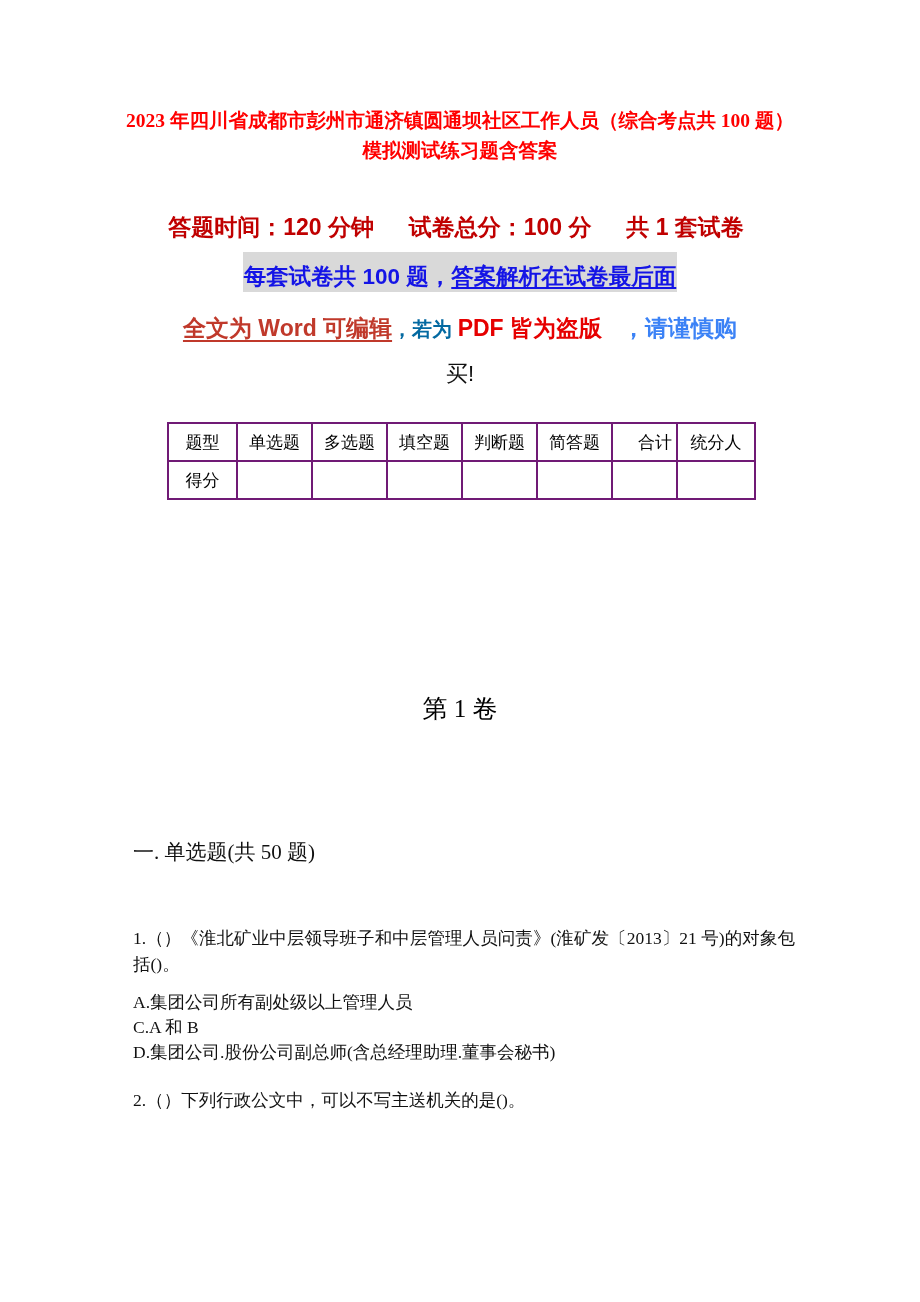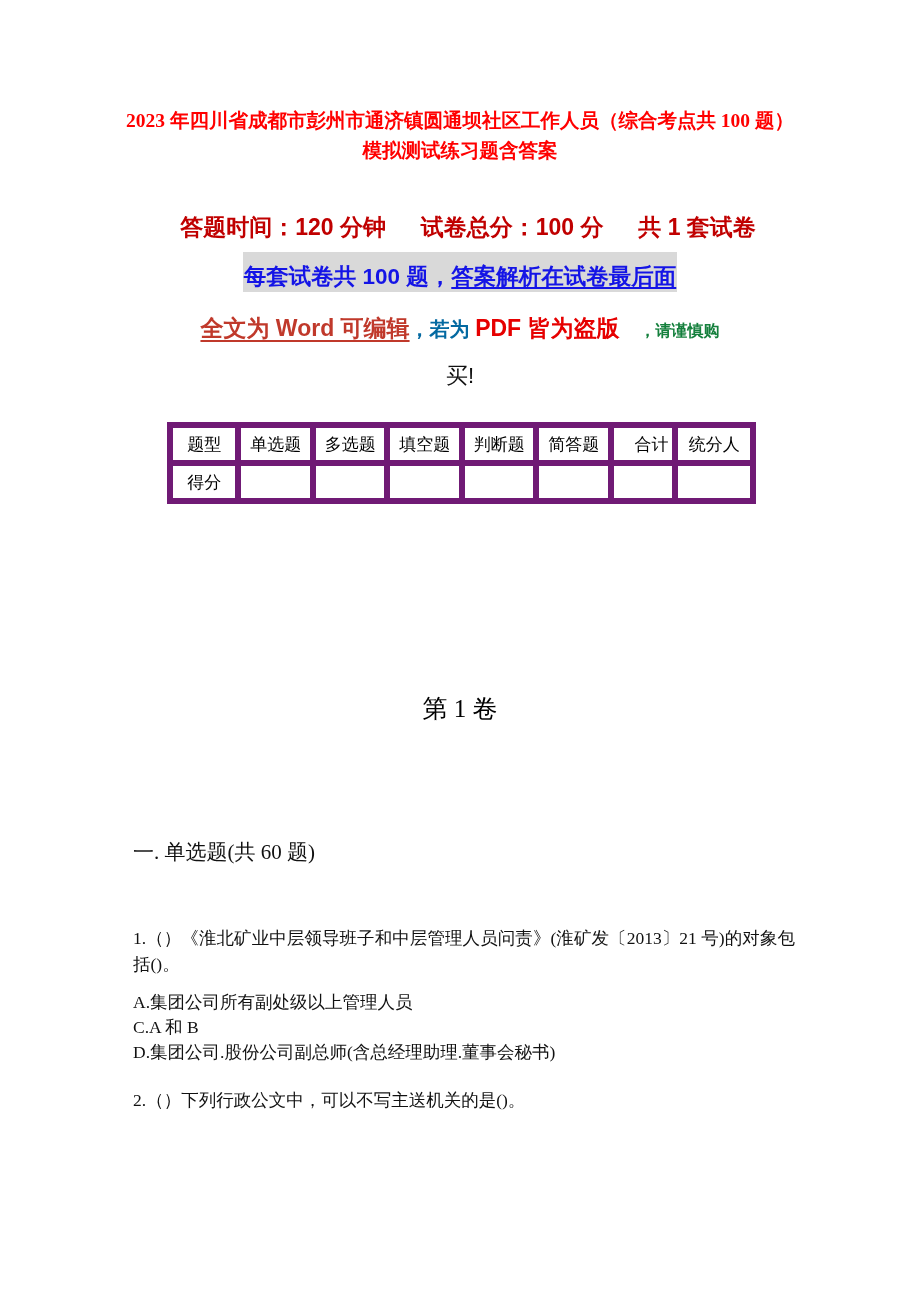--- a/index.html
+++ b/index.html
@@ -26,21 +26,21 @@
     color: #FF0000;
     font-weight: bold;
     font-size: 19.5px;
     line-height: 30px;
     letter-spacing: 0px;
   }
 
   
   .info-line {
     position: absolute;
-    left: 128px;
+    left: 116px;
     top: 210px;
     width: 680px;
     text-align: center;
     color: #C00000;
     font-weight: bold;
     font-size: 23px;
     line-height: 34px;
     font-family: "Liberation Sans", "DejaVu Sans", sans-serif;
   }
   .info-line .gap { display:inline-block; width: 22px; }
@@ -79,35 +79,35 @@
     font-family: "Liberation Sans", "DejaVu Sans", sans-serif;
     font-weight: bold;
   }
   .warn-a {
     color: #C0392B;
     text-decoration: underline;
     text-underline-offset: 4px;
   }
   .warn-b { color: #0369a1; font-size: 20px; }
   .warn-c { color: #E60000; }
-  .warn-d { color: #15803d; font-size: 16px; margin-left: 20px; }
+  .warn-d { color: #3b82f6; font-size: 23px; margin-left: 20px; }
   .warn-e { color: #111111; font-weight: normal; font-size: 22px; }
 
   
   .score-table {
     position: absolute;
     left: 167px;
     top: 422px;
     border-collapse: collapse;
     width: 589px;
     font-size: 17px;
     font-family: "Liberation Serif", "DejaVu Serif", serif;
   }
   .score-table td {
-    border: 6px solid #701a75;
+    border: 2px solid #701a75;
     height: 38px;
     text-align: center;
     vertical-align: middle;
     padding: 0 4px;
     color: #000;
   }
   .score-table tr td:first-child { width: 68px; }
   .score-table td.c-opt { width: 74px; }
   .score-table td.c-sum { width: 64px; text-align: right; }
   .score-table td.c-who { width: 77px; }
@@ -197,21 +197,21 @@
         <td class="c-opt"></td>
         <td class="c-opt"></td>
         <td class="c-sum"></td>
         <td class="c-who"></td>
       </tr>
     </tbody>
   </table>
 
   <div class="volume">第 1 卷</div>
 
-  <div class="section-head">一. 单选题(共 60 题)</div>
+  <div class="section-head">一. 单选题(共 50 题)</div>
 
   <div class="questions">
 
     <div>
       <p class="q-stem">1.（）《淮北矿业中层领导班子和中层管理人员问责》(淮矿发〔2013〕21 号)的对象包括()。</p>
       <div class="q-options">
         <p class="q-option">A.集团公司所有副处级以上管理人员</p>
         <p class="q-option">C.A 和 B</p>
         <p class="q-option">D.集团公司.股份公司副总师(含总经理助理.董事会秘书)</p>
       </div>

